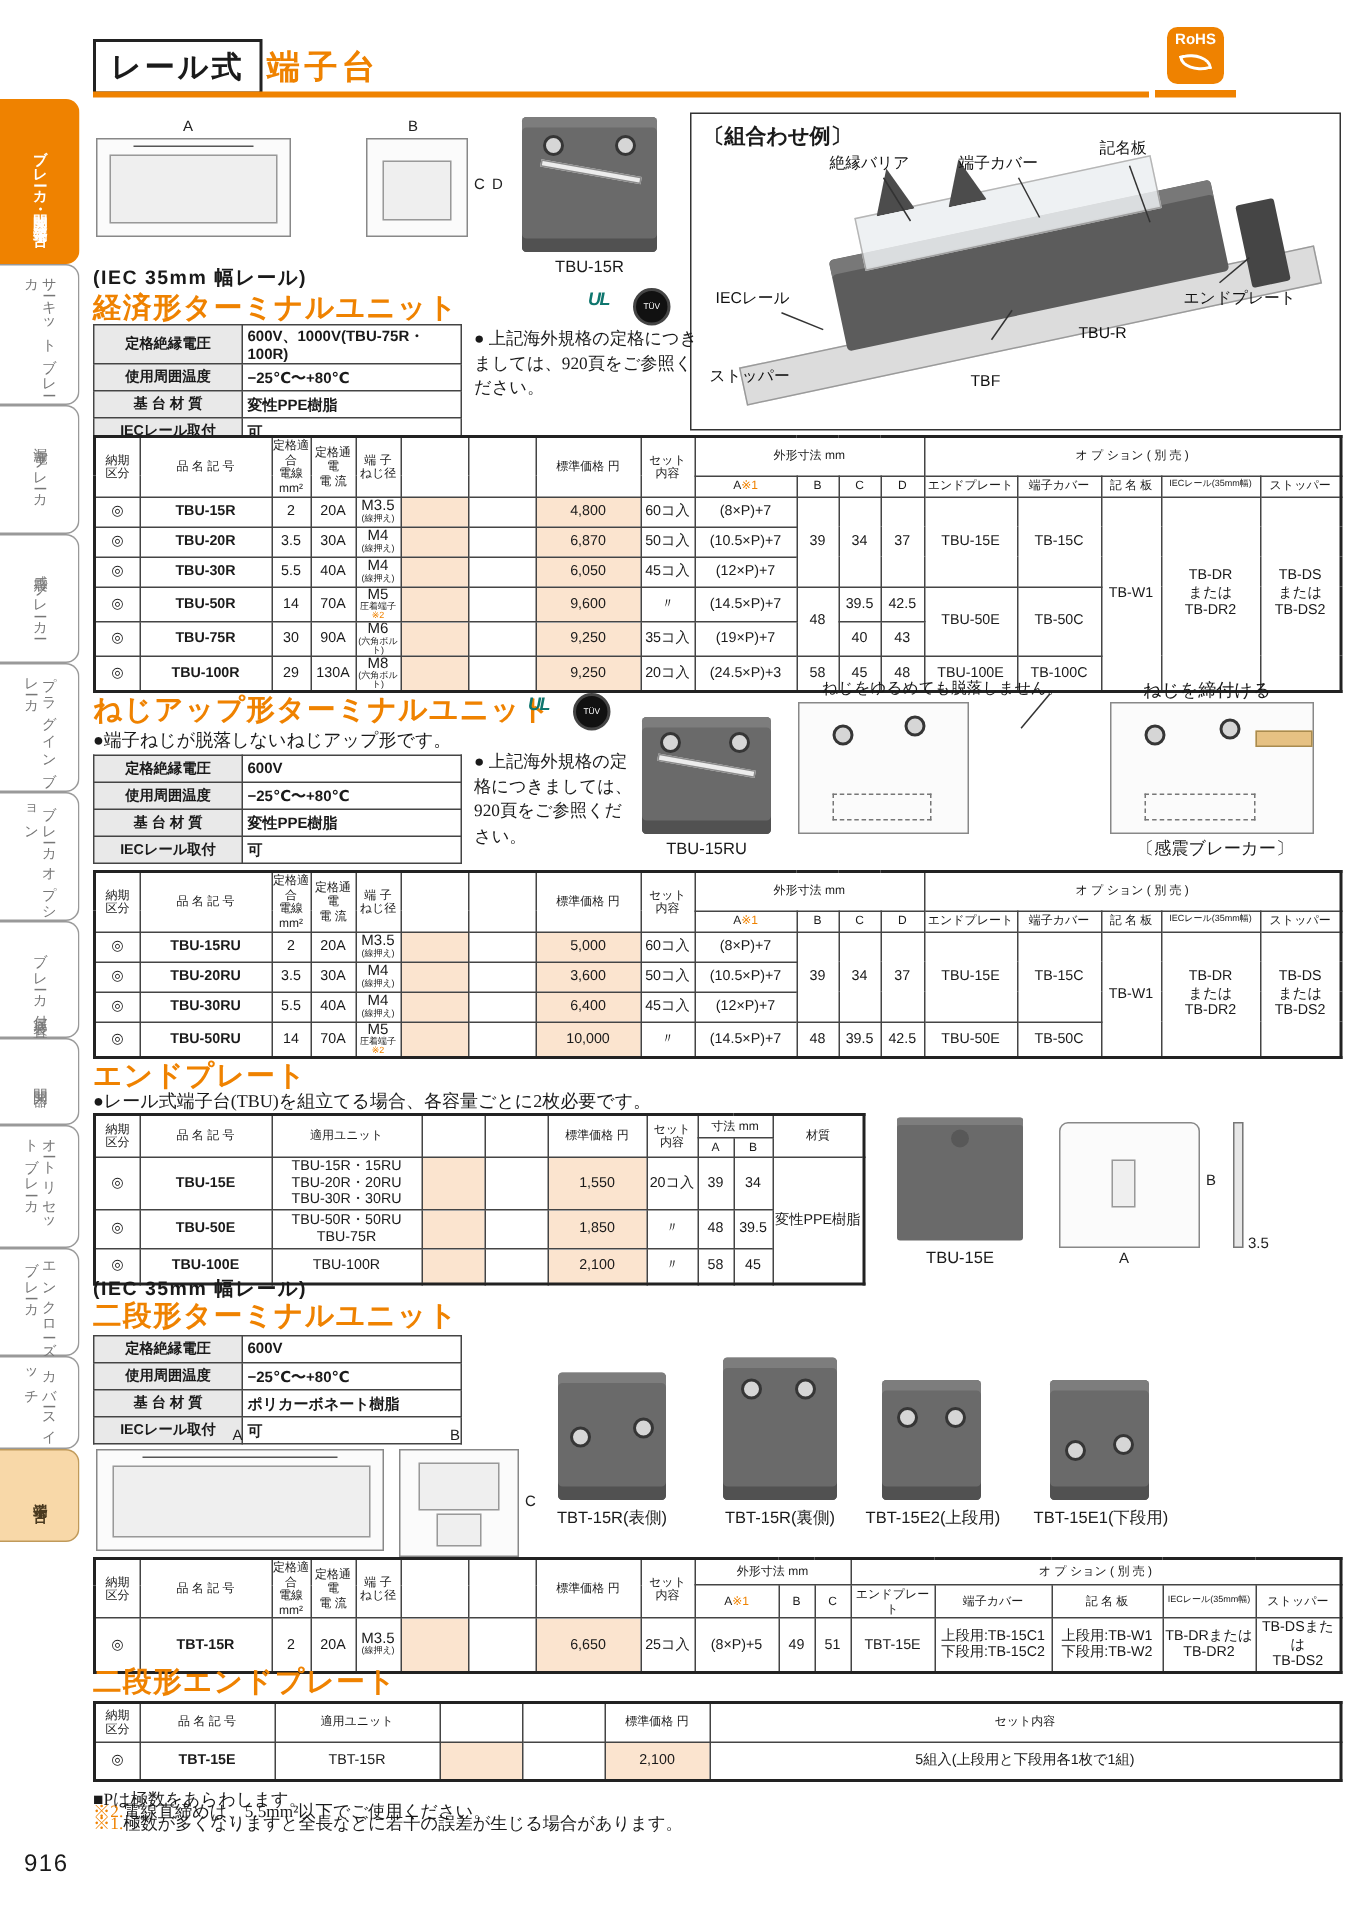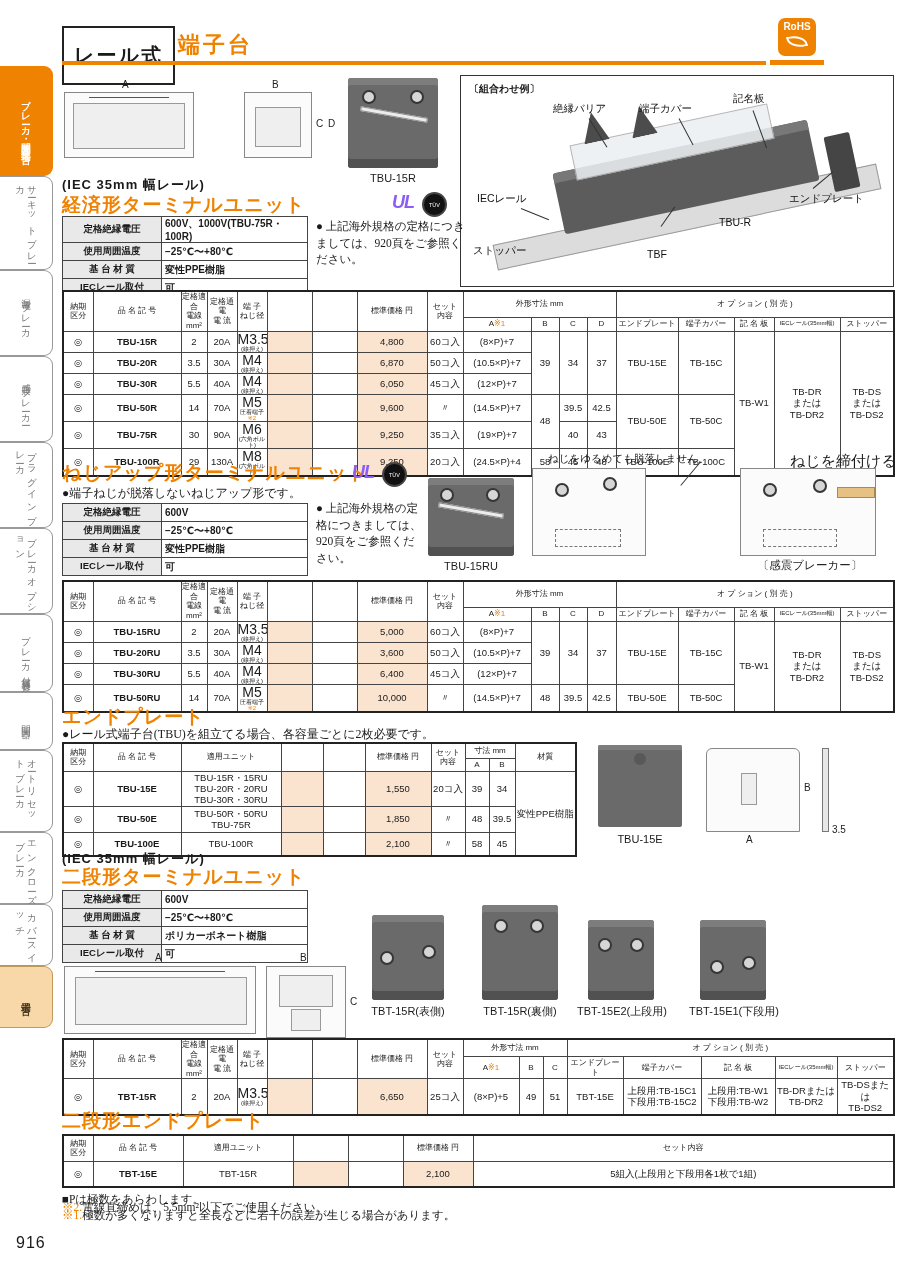--- a/index.html
+++ b/index.html
@@ -12,43 +12,43 @@
   .rail-note{font-size:13px;font-weight:bold;letter-spacing:1px}
   .bullet-note{font-size:11.5px;line-height:1.45}
   
   .tab{position:absolute;left:0;width:52px;border:1px solid #999;border-left:none;
        border-radius:0 9px 9px 0;writing-mode:vertical-rl;text-orientation:mixed;
        display:flex;align-items:center;justify-content:center;font-size:9.5px;color:#777;
        background:#fff;letter-spacing:2px;line-height:1.25;padding:2px 0}
   .tab.active{background:#ef8200;border-color:#ef8200;color:#fff;font-weight:bold}
   .tab.current{background:#f8d8a8;border-color:#c09a5a;color:#4a3a20;font-weight:bold}
   
-  .tag-box{border:2px solid #222;padding:14px 10px;font-size:20px;font-weight:bold;letter-spacing:2px}
+  .tag-box{border:2px solid #222;padding:3px 10px;font-size:20px;font-weight:bold;letter-spacing:2px}
   .page-title{color:#ef8200;font-size:22px;font-weight:bold;letter-spacing:3px}
   .rule{background:#ef8200}
   .rohs{width:38px;height:38px;background:#ef8200;border-radius:7px;color:#fff;text-align:center}
   .rohs .t{font-size:10px;font-weight:bold;margin-top:3px}
   .rohs .leaf{width:16px;height:9px;border:2px solid #fff;border-radius:0 90% 0 90%;margin:3px auto 0;transform:rotate(-12deg)}
   
-  .ul{font-style:italic;font-weight:bold;font-size:18px;color:#8b5cf6;letter-spacing:-1px}
+  .ul{font-style:italic;font-weight:bold;font-size:12px;color:#0f766e;letter-spacing:-1px}
   .tuv{width:21px;height:21px;border-radius:50%;background:#111;color:#fff;font-size:5.5px;
        display:flex;align-items:center;justify-content:center;border:2px solid #444}
   
   .spec{border-collapse:collapse;table-layout:fixed;width:246px;font-size:10px}
   .spec th,.spec td{border:1px solid #444;height:17px;padding:0 3px;font-weight:bold;text-align:left}
   .spec th{background:#e9e9e9;width:92px;text-align:center;font-size:9.5px}
   
   .tbl{border-collapse:collapse;table-layout:fixed;border:2px solid #222;background:#fff}
   .tbl th,.tbl td{border:1px solid #444;text-align:center;vertical-align:middle;padding:0;
        overflow:hidden;white-space:pre-line;line-height:1.2;font-size:9.5px}
   .tbl th{font-weight:normal;font-size:8px}
   .h1{height:26px}.h2{height:14px}.r{height:20px}
   .mk{font-size:11px}
   .nm{font-weight:bold;font-size:12.5px}
-  .s1x{font-size:14px;line-height:1}.s2x{font-size:6px;line-height:1}
+  .s1x{font-size:10px;line-height:1}.s2x{font-size:6px;line-height:1}
   .bl1{background:#fbe4cf}
   .pr{background:#fbe4cf;font-size:13.5px;text-align:right;padding-right:4px}
   .st{font-size:8px}
   .dimv{font-size:10.5px}
   .opt{font-size:8.5px}
   .opt7{font-size:7px}
   
   .photo{position:absolute;background:#6a6a6a;border-radius:3px;
          box-shadow:inset 0 7px 0 #7d7d7d, inset 0 -9px 0 #515151}
   .screw{position:absolute;width:10px;height:10px;border-radius:50%;background:#d6d6d6;border:2px solid #363636}
@@ -100,21 +100,21 @@
 <span class="dlab abs" style="left:328px;top:118px">D</span>
 
 <div class="photo" style="left:348px;top:78px;width:90px;height:90px">
   <div class="screw" style="left:14px;top:12px"></div>
   <div class="screw" style="left:62px;top:12px"></div>
   <div class="strap" style="left:12px;top:34px;width:66px"></div>
 </div>
 <div class="cap" style="left:348px;top:172px;width:90px">TBU-15R</div>
 
 <div class="abs" style="left:460px;top:75px;width:432px;height:210px;border:1.5px solid #333">
-  <span class="abs" style="left:8px;top:6px;font-size:10px;font-weight:bold">〔組合わせ例〕</span>
+  <span class="abs" style="left:8px;top:6px;font-size:14px;font-weight:bold">〔組合わせ例〕</span>
   <div class="abs" style="left:30px;top:128px;width:390px;height:24px;background:#dcdcdc;border:1px solid #9a9a9a;transform:rotate(-12deg)"></div>
   <div class="abs" style="left:95px;top:70px;width:260px;height:62px;background:#5c5c5c;border-radius:3px;transform:rotate(-12deg);box-shadow:inset 0 10px 0 #787878"></div>
   <div class="abs" style="left:110px;top:48px;width:200px;height:34px;background:#eceff1;opacity:.85;border:1px solid #aaa;transform:rotate(-12deg)"></div>
   <div class="abs" style="left:120px;top:36px;width:26px;height:30px;background:#4c4c4c;clip-path:polygon(0 100%,100% 100%,50% 0);transform:rotate(-12deg)"></div>
   <div class="abs" style="left:168px;top:30px;width:26px;height:30px;background:#4c4c4c;clip-path:polygon(0 100%,100% 100%,50% 0);transform:rotate(-12deg)"></div>
   <div class="abs" style="left:368px;top:58px;width:26px;height:56px;background:#454545;border-radius:2px;transform:rotate(-12deg)"></div>
   <div class="lead" style="left:128px;top:42px;width:34px;transform:rotate(58deg)"></div>
   <div class="lead" style="left:218px;top:42px;width:30px;transform:rotate(62deg)"></div>
   <div class="lead" style="left:292px;top:34px;width:40px;transform:rotate(70deg)"></div>
   <div class="lead" style="left:352px;top:112px;width:26px;transform:rotate(-40deg)"></div>
@@ -290,21 +290,21 @@
   <tr class="r">
     <td class="mk">◎</td>
     <td class="nm">TBU-100R</td>
     <td>29</td>
     <td>130A</td>
     <td><div class="s1x">M8</div><div class="s2x">(六角ボルト)</div></td>
     <td class="bl1"></td>
         <td></td>
     <td class="pr">9,250</td>
     <td class="st">20コ入</td>
-    <td class="dimv">(24.5×P)+4</td>
+    <td class="dimv">(24.5×P)+3</td>
     <td class="dimv">58</td>
     <td class="dimv">45</td>
     <td class="dimv">48</td>
     <td class="opt">TBU-100E</td>
     <td class="opt">TB-100C</td>
   </tr>
 </tbody>
   </table>
 
 <span class="abs sec-title" style="left:62px;top:460px">ねじアップ形ターミナルユニット</span>
@@ -341,21 +341,21 @@
 </div>
 <div class="cap" style="left:424px;top:560px;width:94px">TBU-15RU</div>
 
 <span class="abs" style="left:548px;top:452px;font-size:10.5px">ねじをゆるめても脱落しません。</span>
 <div class="tech" style="left:532px;top:468px;width:112px;height:86px">
   <div class="screw" style="left:22px;top:14px"></div>
   <div class="screw" style="left:70px;top:8px"></div>
   <div class="abs" style="left:22px;bottom:8px;width:64px;height:16px;border:1px dashed #777"></div>
 </div>
 <div class="lead" style="left:700px;top:462px;width:30px;transform:rotate(130deg)"></div>
-<span class="abs" style="left:790px;top:452px;font-size:15px">ねじを締付ける</span>
+<span class="abs" style="left:762px;top:452px;font-size:12px">ねじを締付ける</span>
 <div class="tech" style="left:740px;top:468px;width:134px;height:86px">
   <div class="screw" style="left:22px;top:14px"></div>
   <div class="screw" style="left:72px;top:10px"></div>
   <div class="abs" style="left:96px;top:18px;width:36px;height:9px;background:#e6c183;border:1px solid #a98b4f"></div>
   <div class="abs" style="left:22px;bottom:8px;width:72px;height:16px;border:1px dashed #777"></div>
 </div>
 <div class="cap" style="left:740px;top:558px;width:140px;font-size:11.5px">〔感震ブレーカー〕</div>
 
 <table class="tbl abs" style="left:62px;top:580px;width:831px">
   <colgroup>

